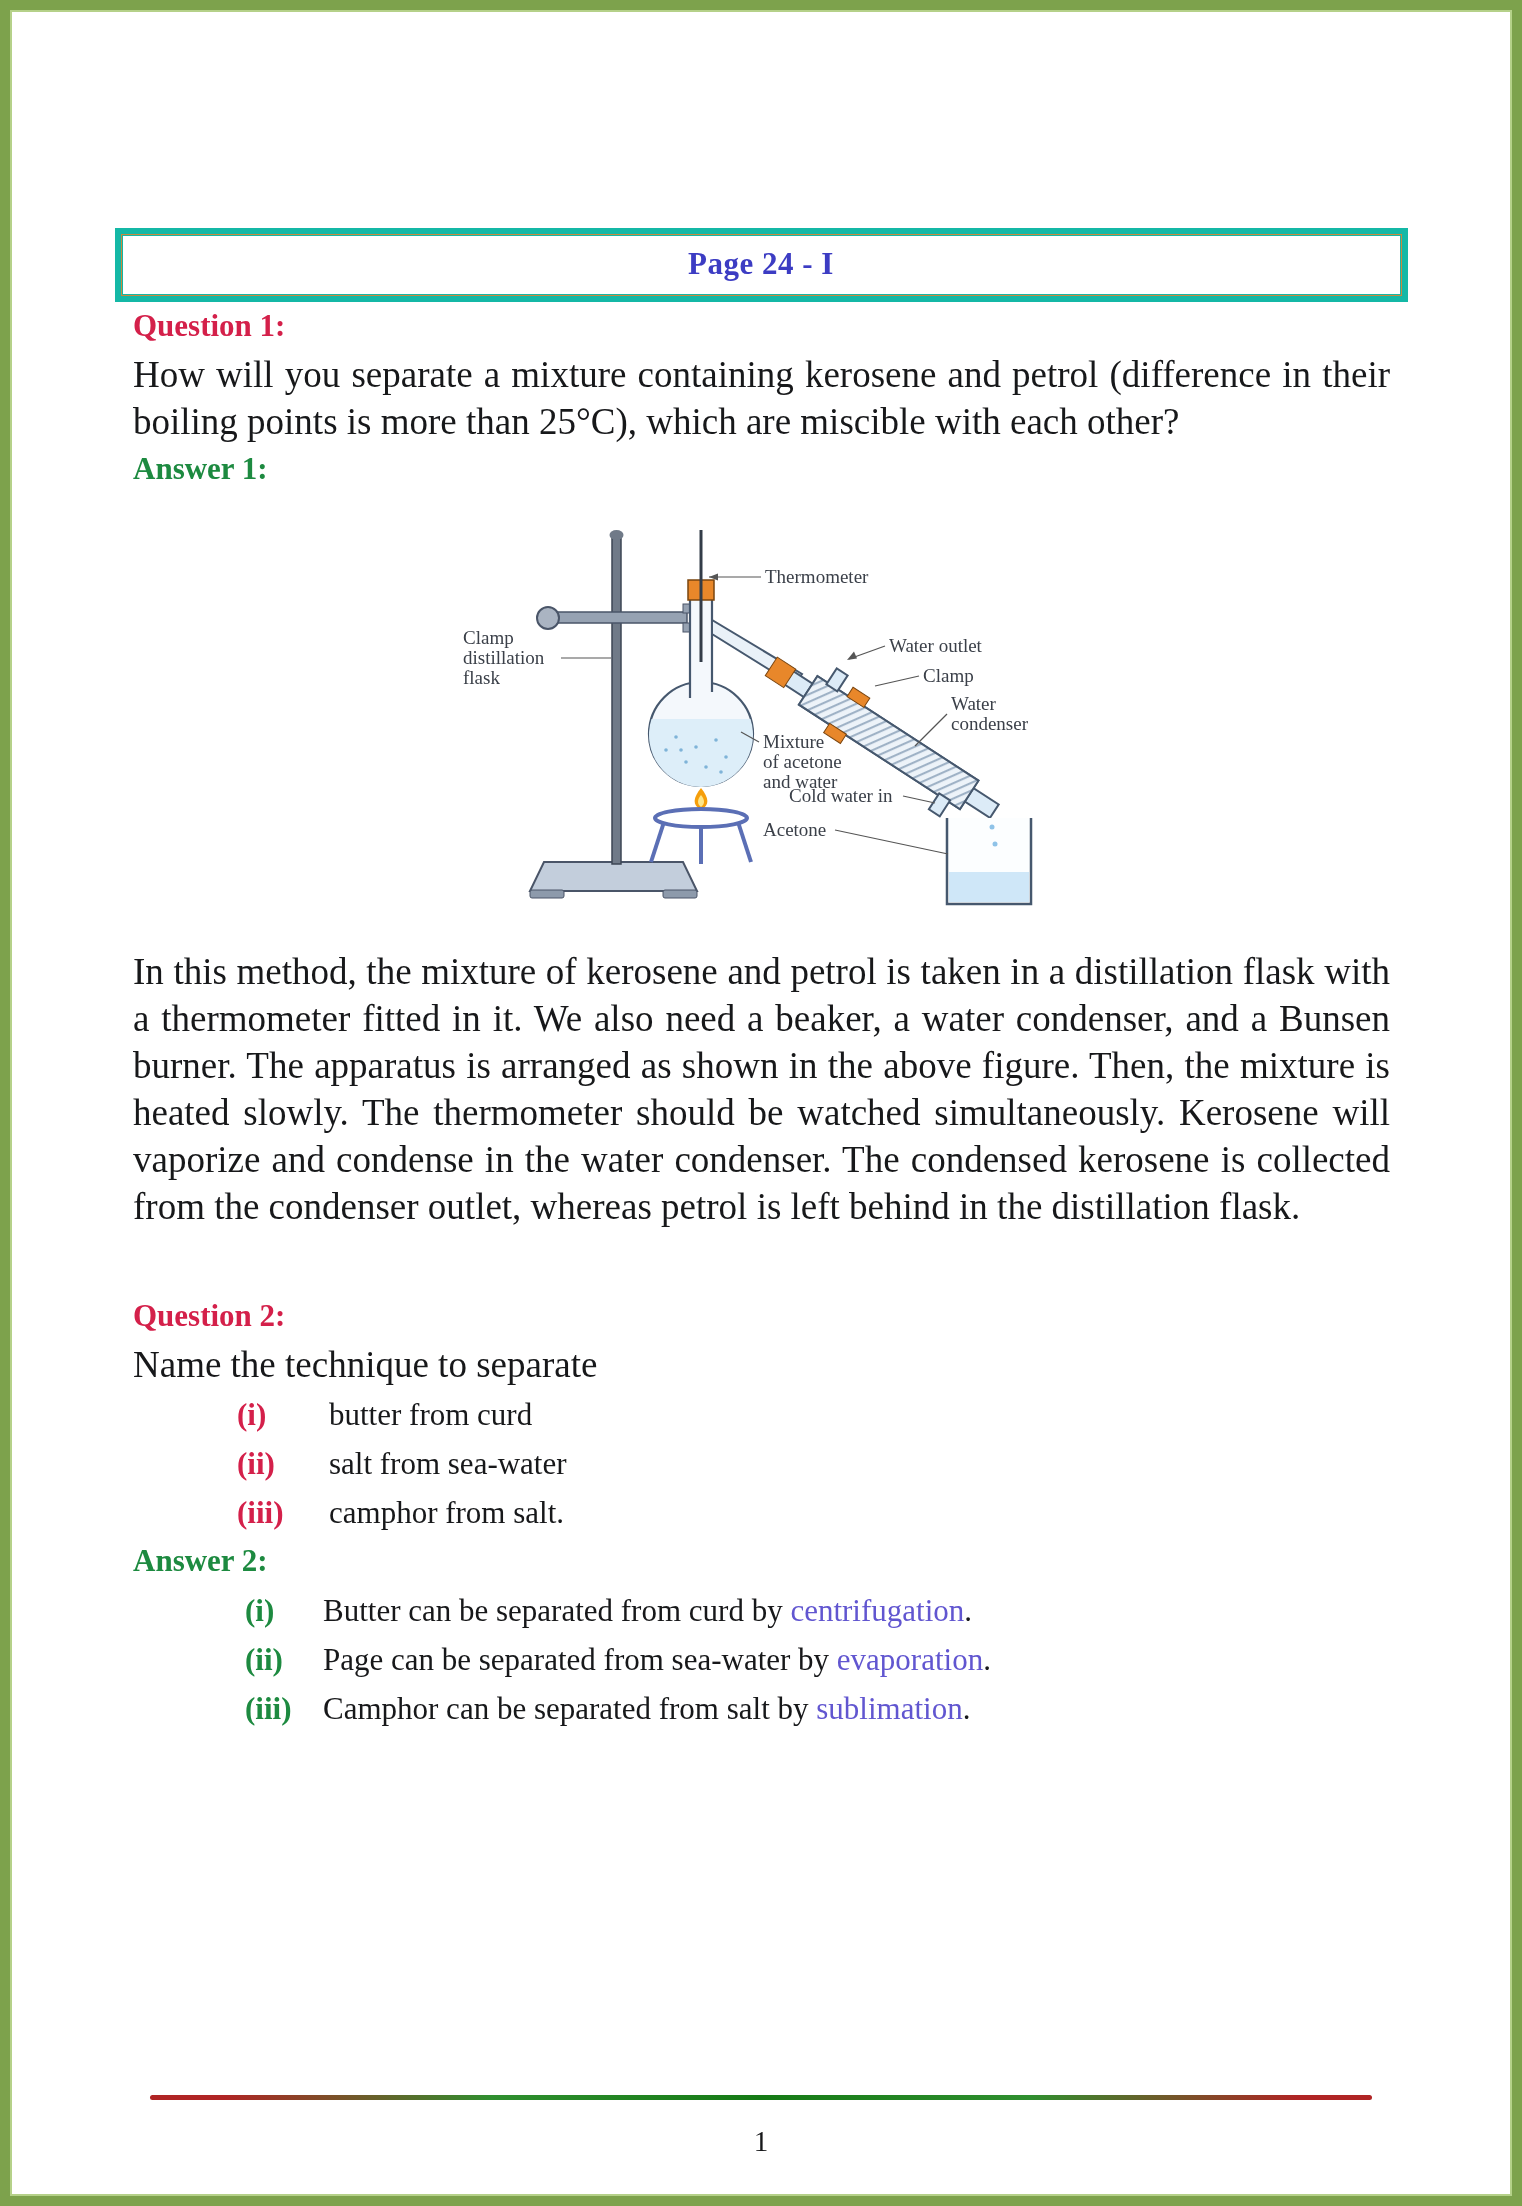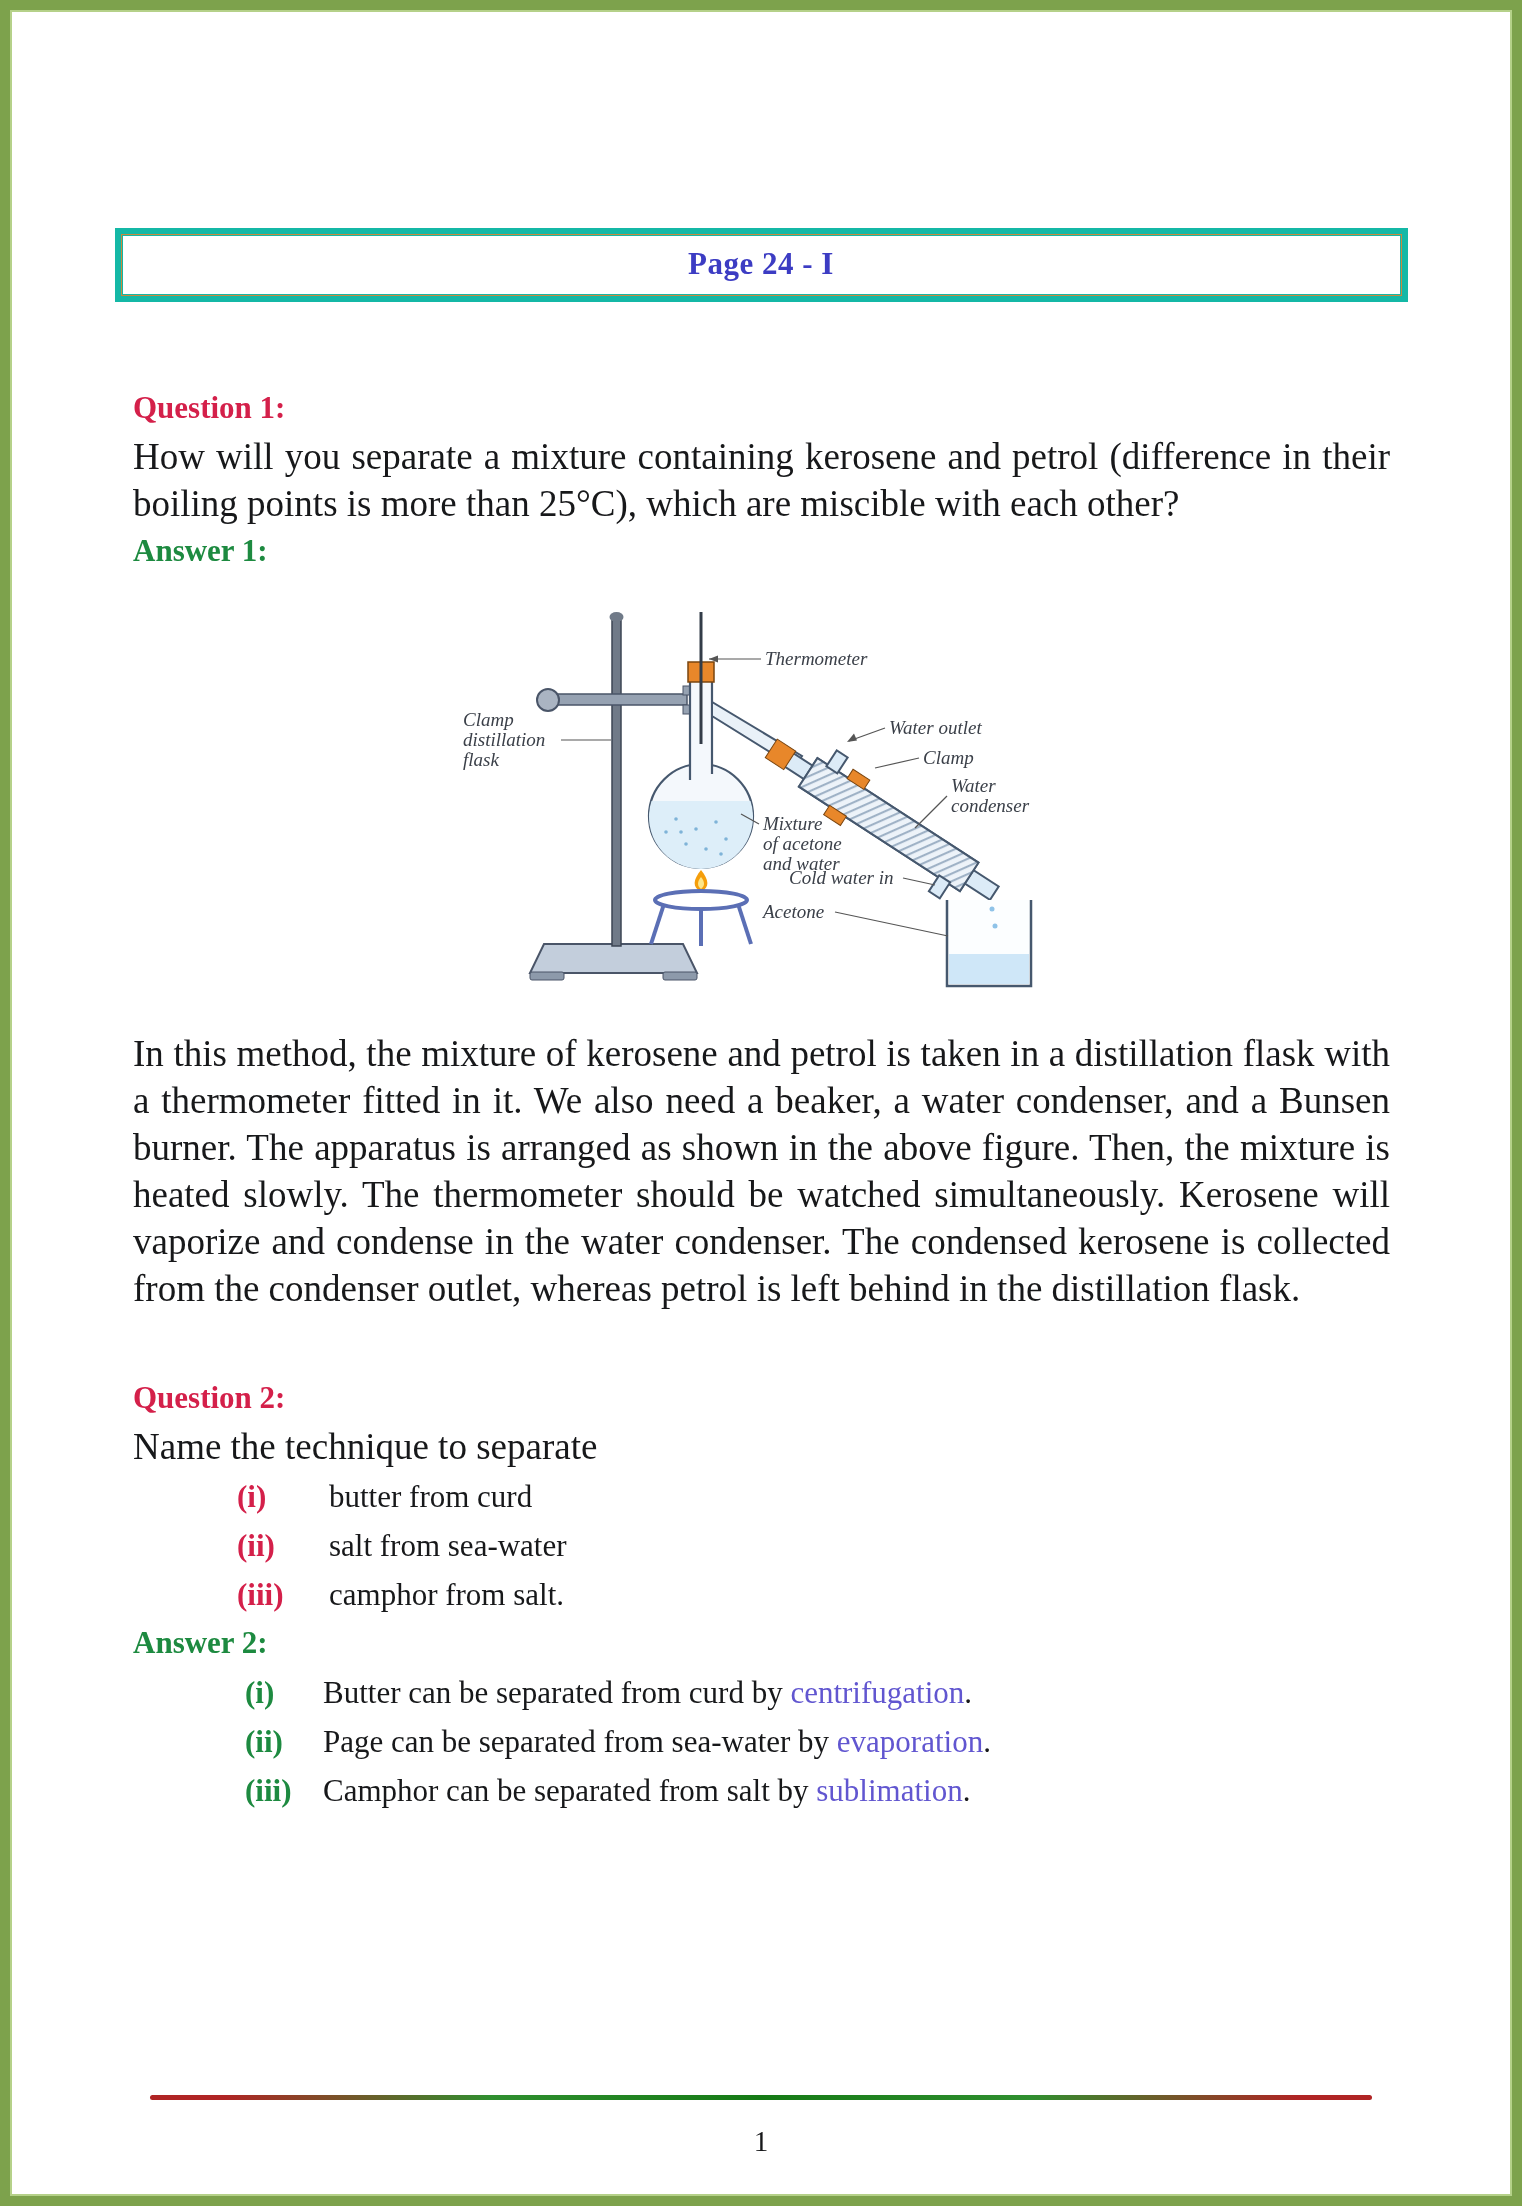--- a/index.html
+++ b/index.html
@@ -33,28 +33,28 @@
     letter-spacing:0.5px;
   }
   .content {
     margin:0 122px 0 123px;
   }
   .h-red, .h-green {
     font-size:31px; font-weight:bold; margin:0; line-height:47px;
   }
   .h-red   { color:#d4204a; }
   .h-green { color:#1d8a40; }
-  .q1-head { margin-top:82px; }
+  .q1-head { }
   .para {
     font-size:37px; line-height:47px; color:#17181a;
     text-align:justify; margin:2px 0 0;
   }
   figure.apparatus {
     margin:30px 0 26px 278px;
-    width:640px; height:400px;font-style:italic;
+    width:640px; height:400px;
   }
   .q2-head { margin-top:62px; }
   .qlist { margin-top:2px; }
   .row { display:flex; font-size:31px; line-height:49px; color:#17181a; }
   .row .num {
     flex:0 0 auto; font-weight:bold;
   }
   .qrow .num { padding-left:104px; width:196px; color:#d4204a; }
   .arow .num { padding-left:112px; width:190px; color:#1d8a40; }
   .row .txt { flex:1 1 auto; }

